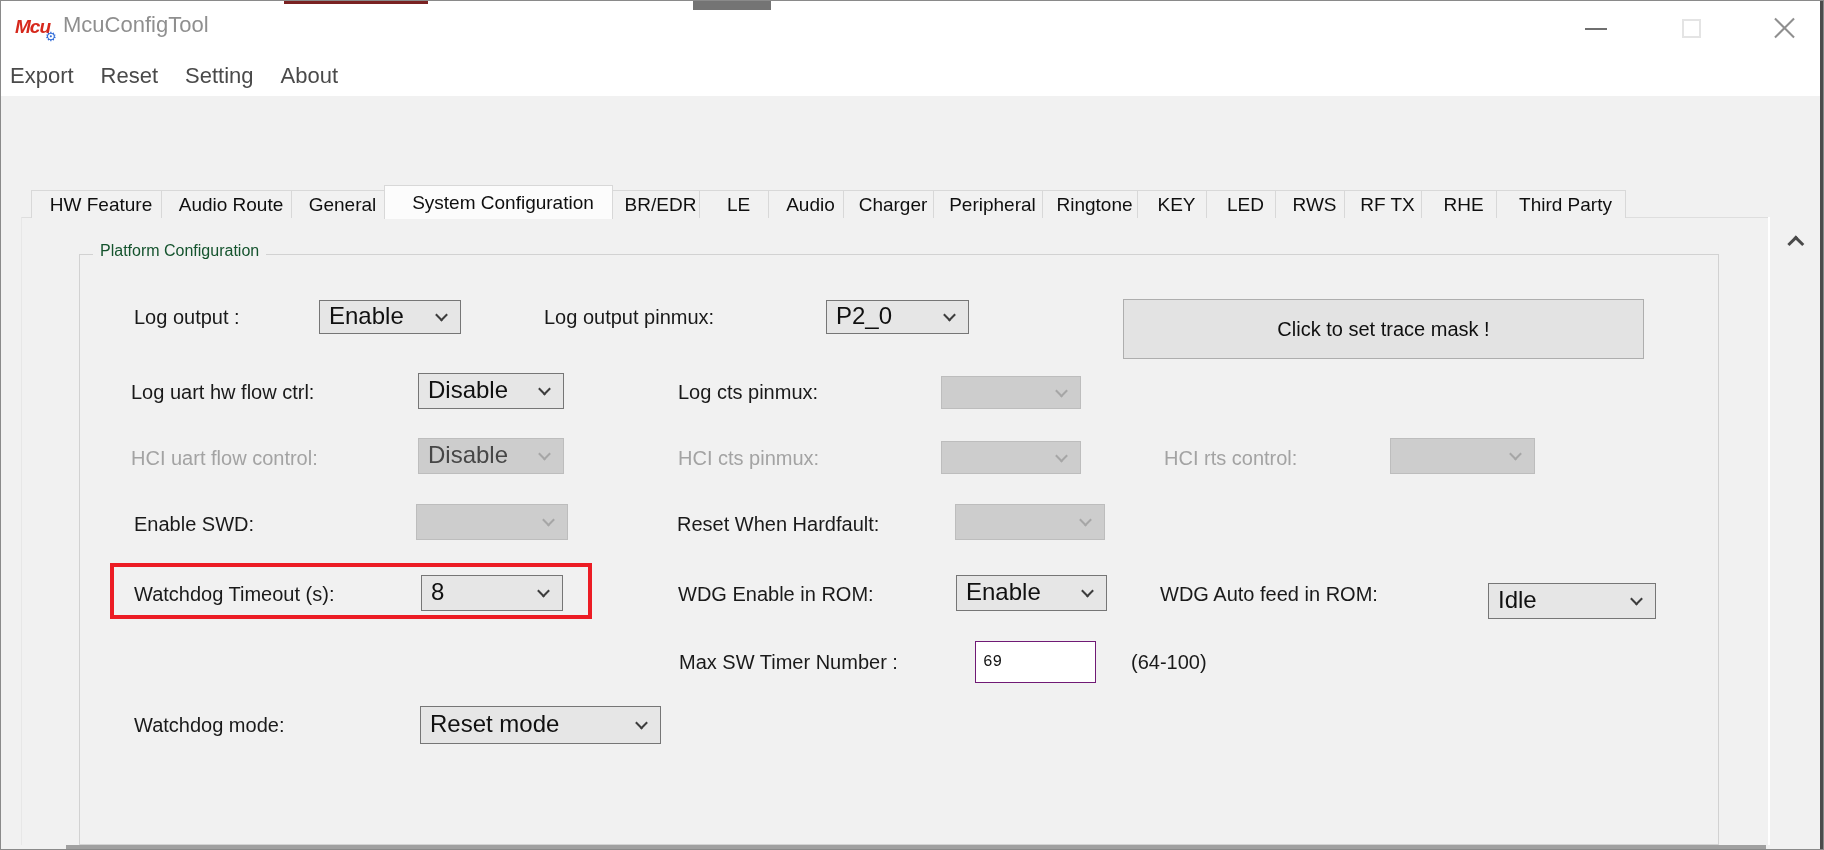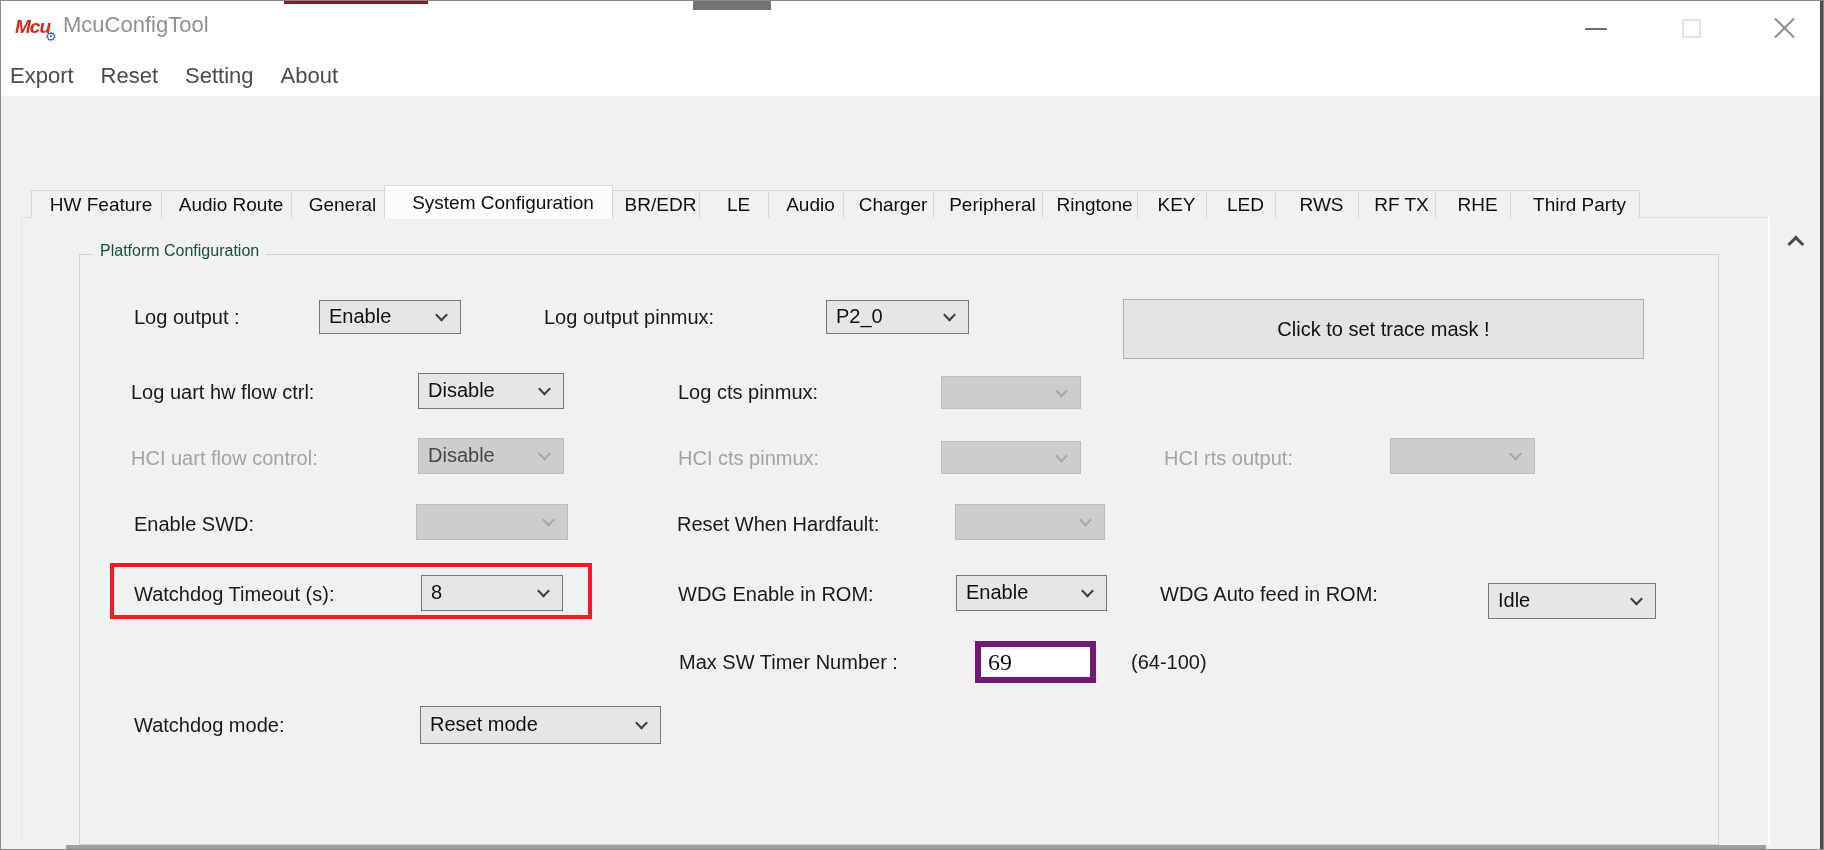--- a/index.html
+++ b/index.html
@@ -32,28 +32,28 @@
   .tabs{position:absolute;left:30px;top:183px;height:34px;display:flex;align-items:flex-end;z-index:3;}
   .tab{height:28px;background:#f1f1f1;border:1px solid #d8d8d8;border-bottom:none;display:flex;align-items:center;justify-content:center;font-size:19px;color:#0f0f0f;white-space:nowrap;overflow:hidden;margin-right:-1px;padding-left:9px;}
   .tab.selected{height:34px;background:#fcfcfc;position:relative;z-index:4;margin-bottom:-1px;border-color:#d8d8d8;}
 
   .groupbox{position:absolute;left:78px;top:253px;width:1640px;height:591px;border:1px solid #d2d2d2;}
   .group-label{position:absolute;left:92px;top:241px;background:#f1f1f1;padding:0 7px;font-size:16px;color:#14532d;z-index:2;}
 
   .lbl{position:absolute;font-size:20px;color:#1a1a1a;white-space:nowrap;}
   .lbl.dim{color:#a3a3a3;}
   .combo{position:absolute;background:#e6e6e6;border:1px solid #767676;cursor:default;}
-  .combo .cval{position:absolute;left:9px;top:50%;transform:translateY(-52%);font-size:20px;color:#101010;white-space:nowrap;}
+  .combo .cval{position:absolute;left:9px;top:50%;transform:translateY(-52%);font-size:24px;color:#101010;white-space:nowrap;}
   .chev{position:absolute;right:14px;top:50%;width:9px;height:9px;border-right:2px solid #3d3d3d;border-bottom:2px solid #3d3d3d;transform:translateY(-72%) rotate(45deg);}
   .combo.disabled{background:#cdcdcd;border-color:#bdbdbd;}
   .combo.disabled .chev{border-color:#a6a6a6;}
   .combo.disabled .cval{color:#474747;}
 
   .push-btn{position:absolute;left:1122px;top:298px;width:521px;height:60px;background:#e3e3e3;border:1px solid #aeaeae;display:flex;align-items:center;justify-content:center;font-size:20px;color:#101010;}
-  .txt{position:absolute;left:974px;top:640px;width:121px;height:42px;background:#ffffff;border:6px solid #701a75;font-size:24px;font-family:Liberation Serif, serif;padding:0 0 0 7px;color:#101010;outline:none;}
+  .txt{position:absolute;left:974px;top:640px;width:121px;height:42px;background:#ffffff;border:1px solid #701a75;font-size:16px;font-family:Liberation Mono, monospace;padding:0 0 0 7px;color:#101010;outline:none;}
 
   .hl-box{position:absolute;left:109px;top:562px;width:482px;height:56px;border:4px solid #ec1c24;pointer-events:none;z-index:5;}
 
   .scroll-divider{position:absolute;left:1767px;top:216px;width:2px;height:628px;background:#ffffff;}
   .scroll-area{position:absolute;left:1769px;top:216px;width:50px;height:628px;background:#f1f1f1;}
   .scroll-up{position:absolute;left:1775px;top:228px;width:34px;height:30px;display:flex;align-items:center;justify-content:center;}
   .up-glyph{display:block;width:12px;height:12px;border-top:3px solid #4a4a4a;border-right:3px solid #4a4a4a;transform:rotate(-45deg) translate(2px,2px);}
   .right-edge{position:absolute;left:1819px;top:0;width:5px;height:850px;background:#4b4b4b;}
   .bottom-bar{position:absolute;left:65px;top:844px;width:1700px;height:6px;background:#a0a0a0;z-index:6;}
 </style>
@@ -95,21 +95,21 @@
     <div class="tab" style="width:94px">General</div>
     <div class="tab selected" style="width:229px">System Configuration</div>
     <div class="tab" style="width:88px">BR/EDR</div>
     <div class="tab" style="width:70px">LE</div>
     <div class="tab" style="width:76px">Audio</div>
     <div class="tab" style="width:91px">Charger</div>
     <div class="tab" style="width:110px">Peripheral</div>
     <div class="tab" style="width:96px">Ringtone</div>
     <div class="tab" style="width:70px">KEY</div>
     <div class="tab" style="width:70px">LED</div>
-    <div class="tab" style="width:84px">RWS</div>
+    <div class="tab" style="width:70px">RWS</div>
     <div class="tab" style="width:78px">RF TX</div>
     <div class="tab" style="width:76px">RHE</div>
     <div class="tab" style="width:130px">Third Party</div>
   </div>
 
   <div class="groupbox"></div>
   <span class="group-label">Platform Configuration</span>
 
   <span class="lbl" style="left:133px;top:305px">Log output :</span>
   <div class="combo" style="left:318px;top:299px;width:142px;height:34px">
@@ -137,21 +137,21 @@
   <span class="lbl dim" style="left:130px;top:446px">HCI uart flow control:</span>
   <div class="combo disabled" style="left:417px;top:437px;width:146px;height:36px">
     <span class="cval">Disable</span>
     <span class="chev"></span>
   </div>
   <span class="lbl dim" style="left:677px;top:446px">HCI cts pinmux:</span>
   <div class="combo disabled" style="left:940px;top:440px;width:140px;height:33px">
     <span class="cval"></span>
     <span class="chev"></span>
   </div>
-  <span class="lbl dim" style="left:1163px;top:446px">HCI rts output:</span>
+  <span class="lbl dim" style="left:1163px;top:446px">HCI rts control:</span>
   <div class="combo disabled" style="left:1389px;top:437px;width:145px;height:36px">
     <span class="cval"></span>
     <span class="chev"></span>
   </div>
 
   <span class="lbl" style="left:133px;top:512px">Enable SWD:</span>
   <div class="combo disabled" style="left:415px;top:503px;width:152px;height:36px">
     <span class="cval"></span>
     <span class="chev"></span>
   </div>

